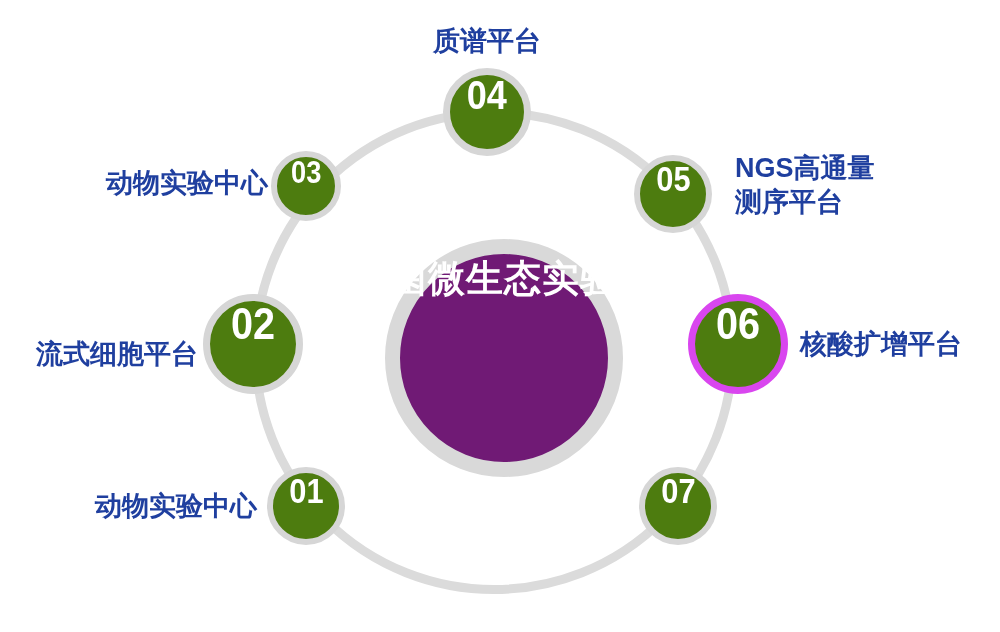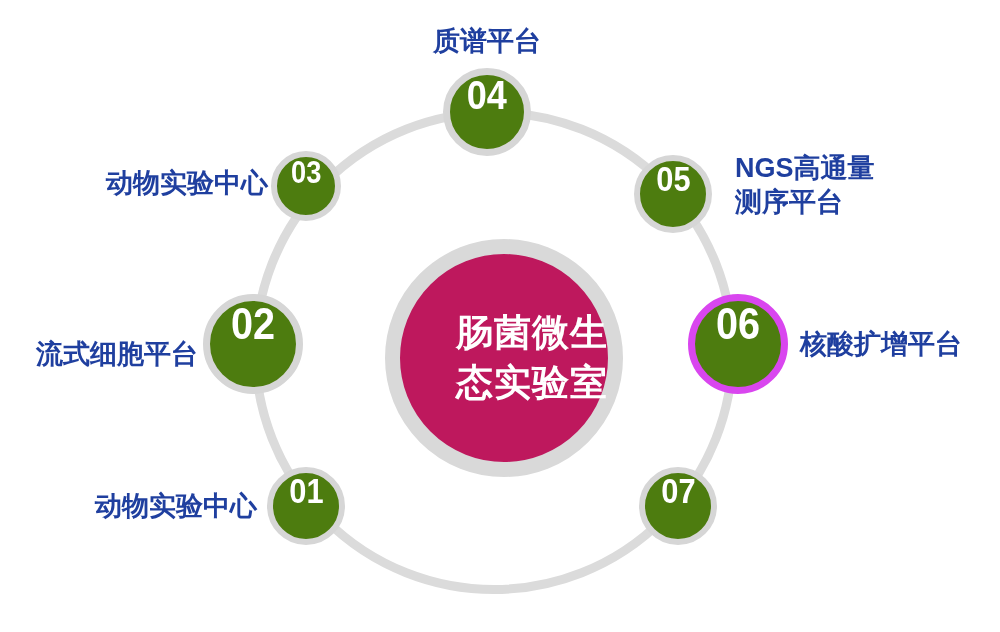--- a/index.html
+++ b/index.html
@@ -21,24 +21,24 @@
     background: transparent;
     z-index: 1;
   }
 
   
   .center-circle {
     position: absolute;
     left: 385px; top: 239px;
     width: 238px; height: 238px;
     border-radius: 50%;
-    background: #be185d;
+    background: #701a75;
     border: 15px solid #d9d9d9;
-    display: flex; flex-direction: column;
-    align-items: flex-end; justify-content: center;
+    display: flex; flex-direction: row;
+    align-items: flex-start; justify-content: center;
     z-index: 3;
   }
   .center-circle .line {
     color: #ffffff;
     font-size: 37px;
     font-weight: bold;
     line-height: 50px;
     letter-spacing: 1px;
     white-space: nowrap;
   }

